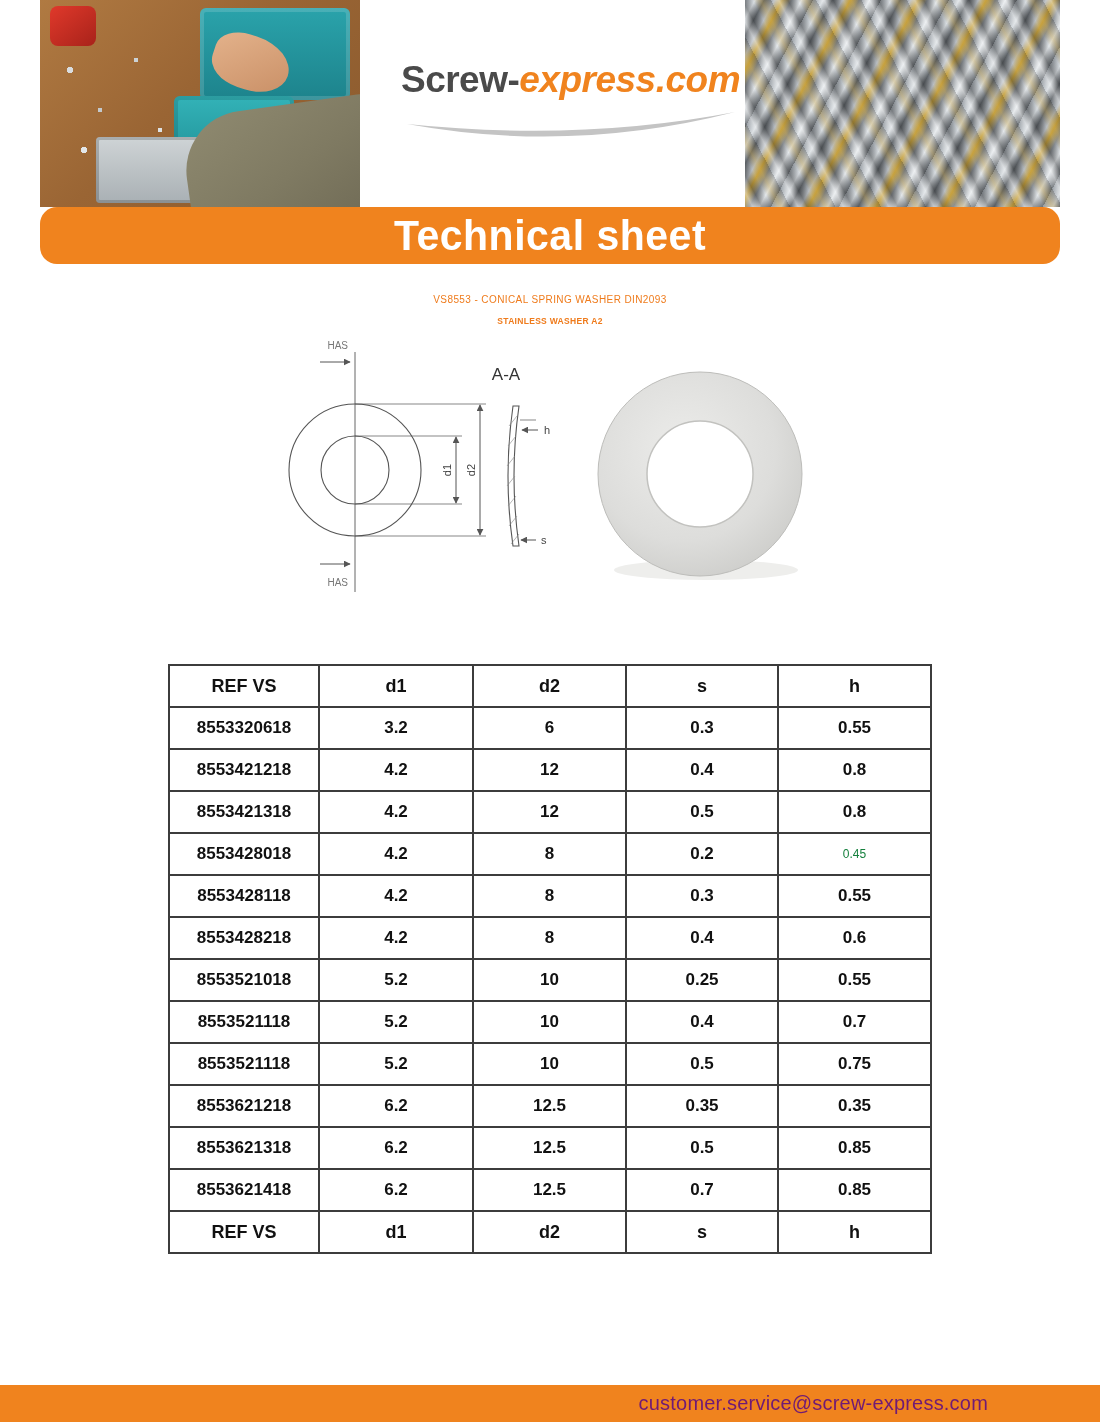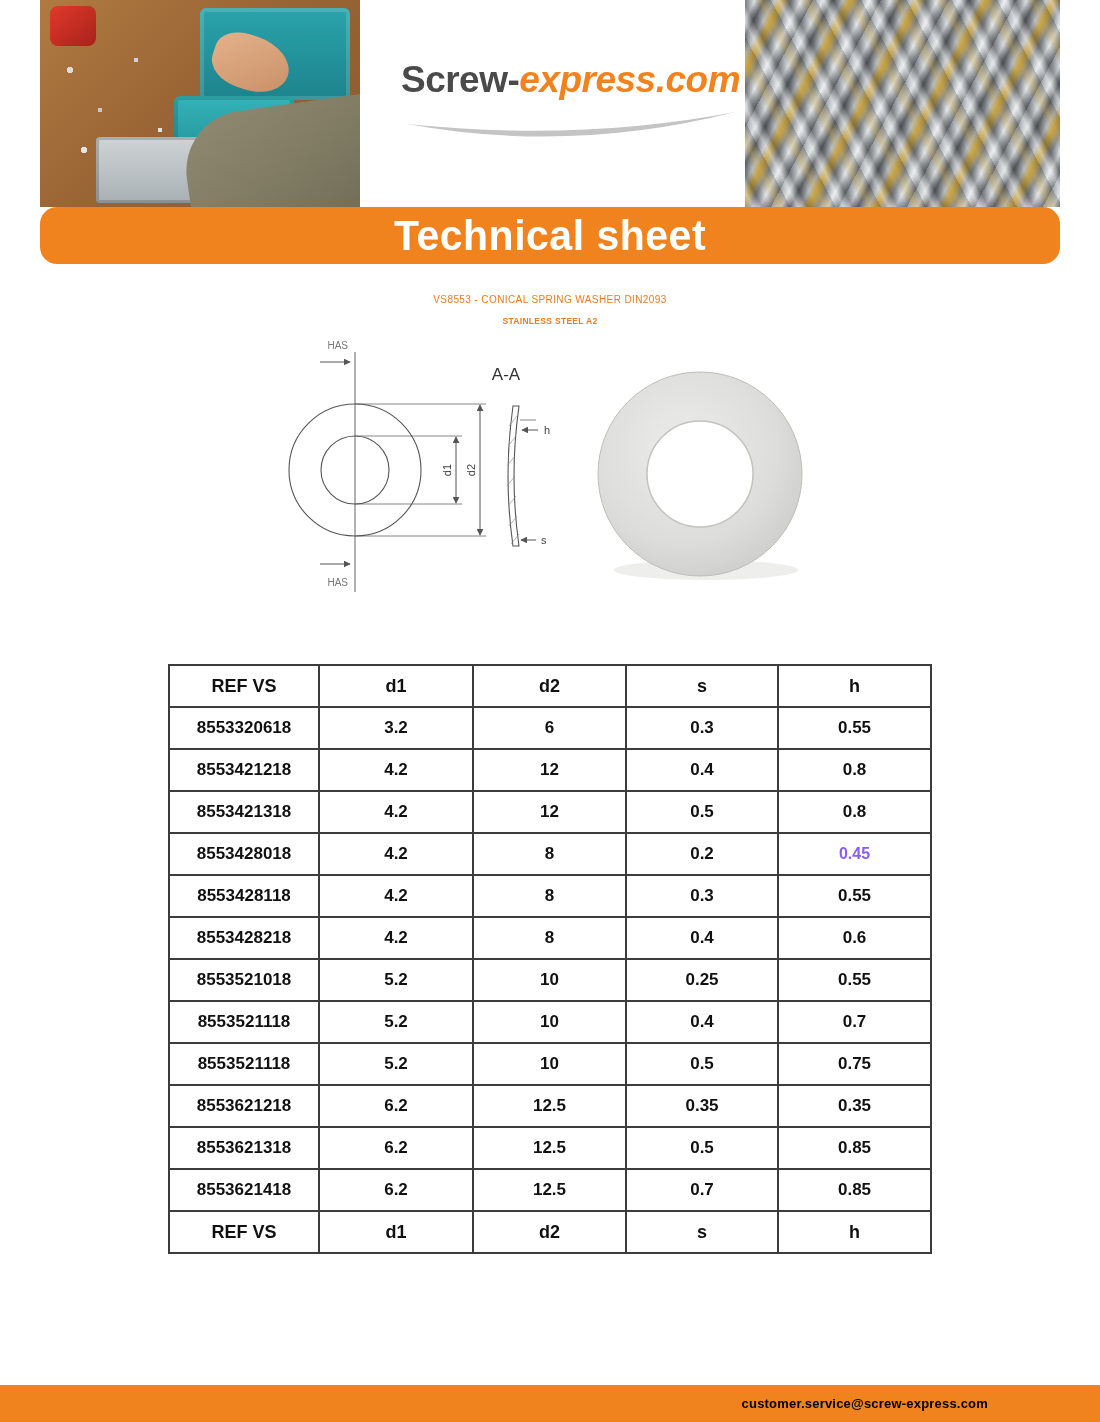--- a/index.html
+++ b/index.html
@@ -180,37 +180,37 @@
     border: 2px solid #3c3c3c;
     height: 42px;
     text-align: center;
     vertical-align: middle;
     font-weight: 700;
     font-size: 17px;
     color: #111;
   }
   .spec-table th { font-size: 18px; }
   .spec-table td.foot { font-size: 18px; }
-  .spec-table td.small-val { font-weight: 700; font-size: 16px; color: #8b5cf6; }
+  .spec-table td.small-val { font-weight: 400; font-size: 12px; color: #15803d; }
 
   
   .footer-bar {
     position: absolute;
     left: 0; right: 0; bottom: 0;
     height: 37px;
     background: #f0831e;
     display: flex;
     align-items: center;
     justify-content: flex-end;
     padding-right: 112px;
   }
   .footer-email {
-    color: #000000;
-    font-weight: 700;
-    font-size: 13px;
+    color: #701a75;
+    font-weight: 400;
+    font-size: 20px;
     letter-spacing: 0.2px;
   }
 </style>
 </head>
 <body>
 
 <div class="page">
 
   <div class="header">
     <div class="photo photo-left">
@@ -235,21 +235,21 @@
     <div class="photo photo-right">
       <div class="sheen"></div>
     </div>
   </div>
 
   <div class="banner">
     <div class="banner-title">Technical sheet</div>
   </div>
 
   <div class="product-title">VS8553 - CONICAL SPRING WASHER DIN2093</div>
-  <div class="product-subtitle">STAINLESS STEEL A2</div>
+  <div class="product-subtitle">STAINLESS WASHER A2</div>
 
   <div class="drawing-wrap">
     <svg width="560" height="280" viewBox="0 0 560 280">
       <defs>
         <marker id="arr" viewBox="0 0 10 10" refX="9" refY="5" markerWidth="7" markerHeight="7" orient="auto-start-reverse">
           <path d="M0,0 L10,5 L0,10 z" fill="#555"></path>
         </marker>
         <radialGradient id="washerBody" cx="42%" cy="38%" r="75%">
           <stop offset="0%" stop-color="#ececea"></stop>
           <stop offset="60%" stop-color="#dddddb"></stop>

